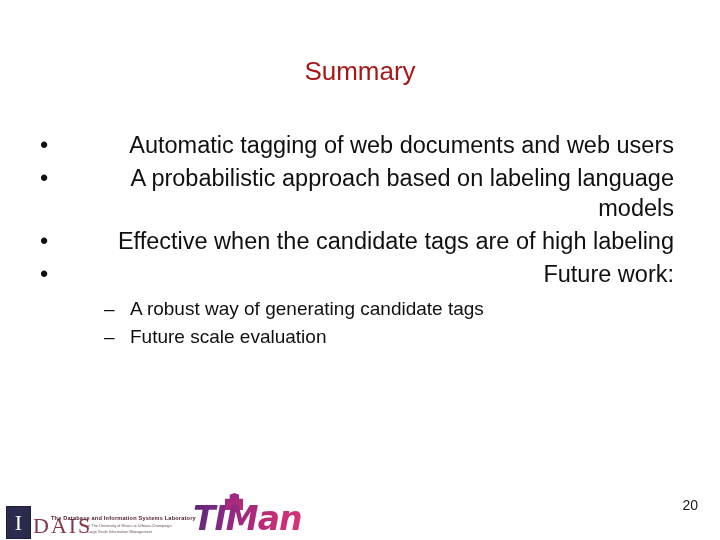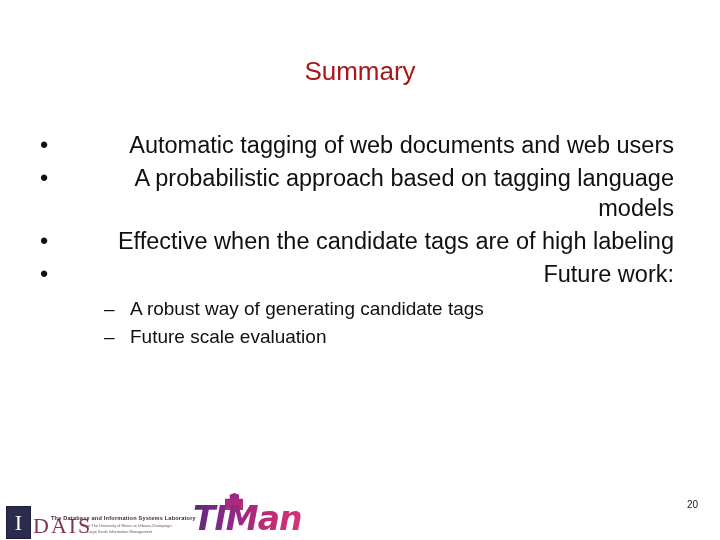--- a/index.html
+++ b/index.html
@@ -209,21 +209,21 @@
     width: 18px;
     height: 17px;
     background-image: linear-gradient(160deg, #8d2a84 0%, #c02c78 100%);
     clip-path: polygon(0% 100%, 0% 34%, 26% 34%, 26% 10%, 52% 0%, 78% 10%, 78% 34%, 100% 34%, 100% 100%);
   }
 
   .page-number {
     position: absolute;
     right: 22px;
     bottom: 26px;
-    font-size: 10px;
+    font-size: 14px;
     line-height: 18px;
     color: #1a1a1a;
   }
 </style>
 </head>
 <body>
 
 <div class="slide">
 
   <div class="slide-title">Summary</div>
@@ -231,21 +231,21 @@
   <div class="body-area">
     <ul class="level1">
 
       <li class="bullet1">
         <span class="marker1">•</span>
         <span class="btext">Automatic tagging of web documents and web users</span>
       </li>
 
       <li class="bullet1">
         <span class="marker1">•</span>
-        <span class="btext">A probabilistic approach based on tagging language models</span>
+        <span class="btext">A probabilistic approach based on labeling language models</span>
       </li>
 
       <li class="bullet1">
         <span class="marker1">•</span>
         <span class="btext">Effective when the candidate tags are of high labeling</span>
       </li>
 
       <li class="bullet1">
         <span class="marker1">•</span>
         <span class="btext">Future work:</span>

